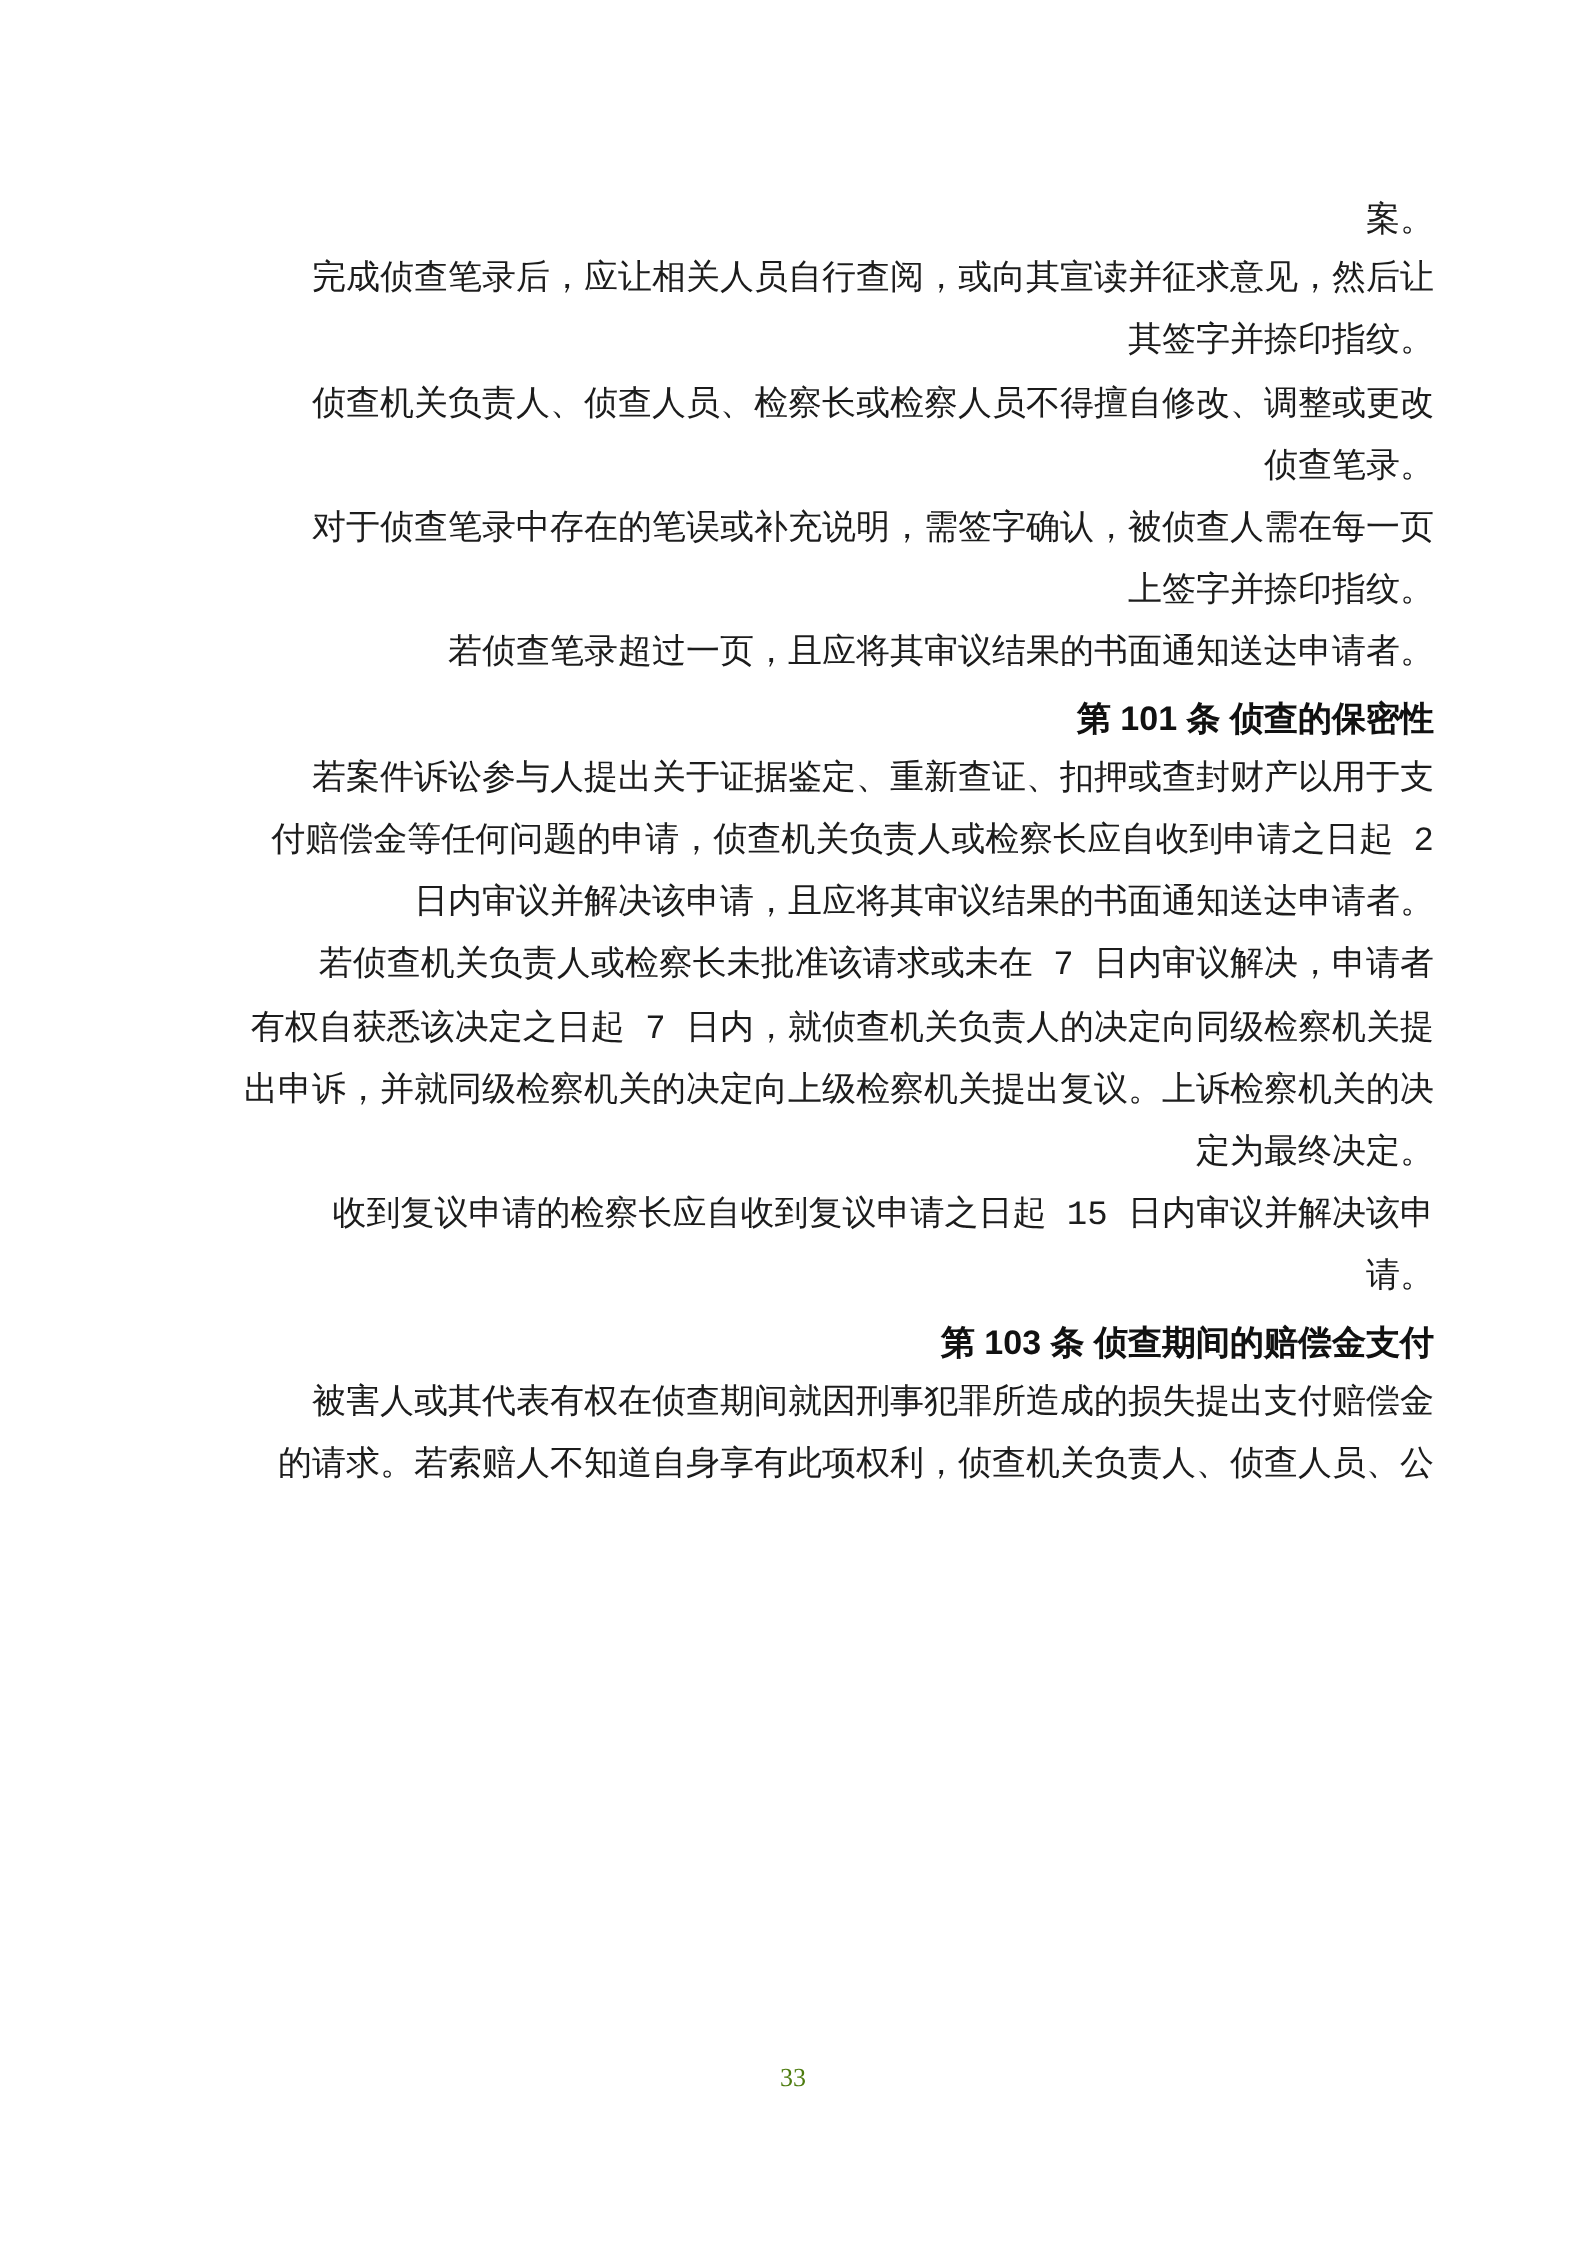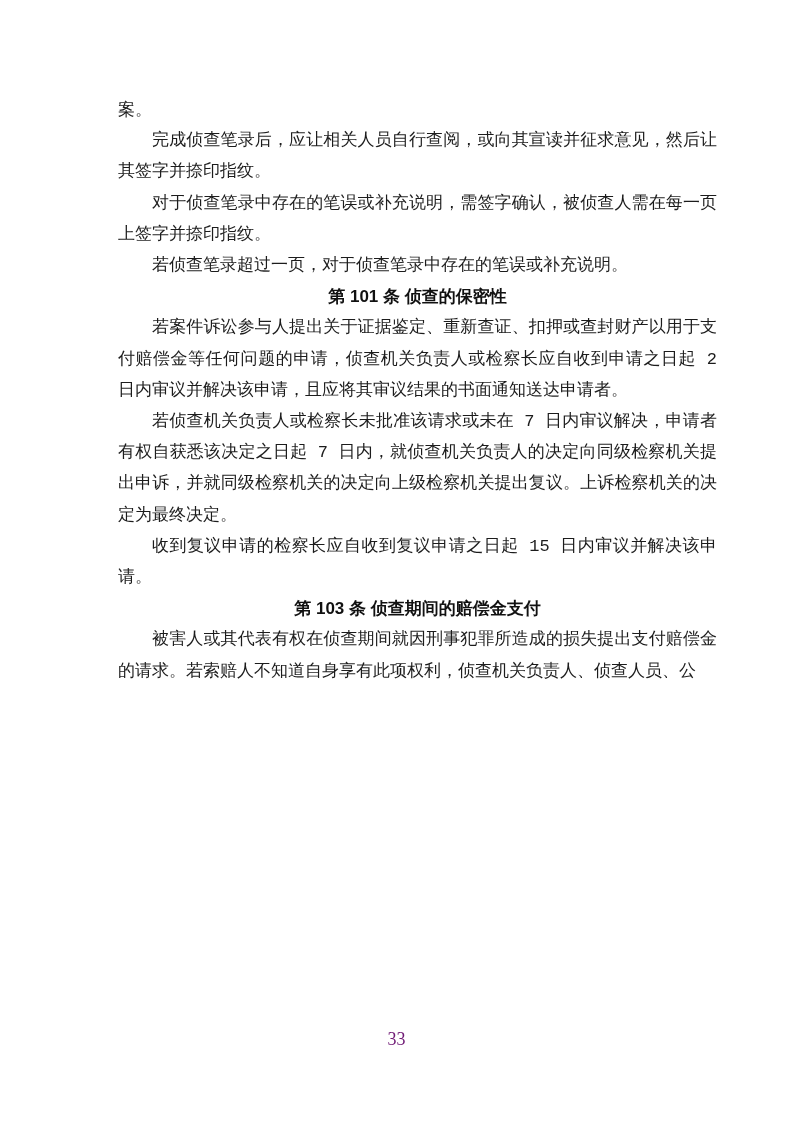--- a/index.html
+++ b/index.html
@@ -21,20 +21,21 @@
     left: 118px;
     top: 94px;
     width: 599px;
     font-size: 17px;
     line-height: 31.2px;
     text-align: justify;
   }
   .doc-body p, .doc-body h2 {
     margin: 0;
     padding: 0;
+    text-align: right;
   }
   .paragraph {
     text-indent: 2em;
     font-family: Liberation Mono, monospace;
   }
   .continuation {
     text-indent: 0;
   }
   .heading {
     font-family: "Liberation Sans", sans-serif;
@@ -44,35 +45,36 @@
     text-align: center;
     text-indent: 0;
     color: #111111;
   }
   .page-number {
     position: absolute;
     top: 1029px;
     left: 0;
     width: 100%;
     text-align: center;
-    font-size: 18px;
+    font-size: 13px;
     line-height: 20px;
-    color: #701a75;
+    color: #4d7c0f;
     font-family: "Liberation Serif", serif;
   }
 </style>
 </head>
 <body>
 
 <main class="page">
   <section class="doc-body">
       <p class="continuation">案。</p>
       <p class="paragraph">完成侦查笔录后，应让相关人员自行查阅，或向其宣读并征求意见，然后让其签字并捺印指纹。</p>
+      <p class="paragraph">侦查机关负责人、侦查人员、检察长或检察人员不得擅自修改、调整或更改侦查笔录。</p>
       <p class="paragraph">对于侦查笔录中存在的笔误或补充说明，需签字确认，被侦查人需在每一页上签字并捺印指纹。</p>
-      <p class="paragraph">若侦查笔录超过一页，对于侦查笔录中存在的笔误或补充说明。</p>
+      <p class="paragraph">若侦查笔录超过一页，且应将其审议结果的书面通知送达申请者。</p>
       <h2 class="heading">第 101 条  侦查的保密性</h2>
       <p class="paragraph">若案件诉讼参与人提出关于证据鉴定、重新查证、扣押或查封财产以用于支付赔偿金等任何问题的申请，侦查机关负责人或检察长应自收到申请之日起 2 日内审议并解决该申请，且应将其审议结果的书面通知送达申请者。</p>
       <p class="paragraph">若侦查机关负责人或检察长未批准该请求或未在 7 日内审议解决，申请者有权自获悉该决定之日起 7 日内，就侦查机关负责人的决定向同级检察机关提出申诉，并就同级检察机关的决定向上级检察机关提出复议。上诉检察机关的决定为最终决定。</p>
       <p class="paragraph">收到复议申请的检察长应自收到复议申请之日起 15 日内审议并解决该申请。</p>
       <h2 class="heading">第 103 条  侦查期间的赔偿金支付</h2>
       <p class="paragraph">被害人或其代表有权在侦查期间就因刑事犯罪所造成的损失提出支付赔偿金的请求。若索赔人不知道自身享有此项权利，侦查机关负责人、侦查人员、公</p>
     </section>
   <div class="page-number">33</div>
 </main>
 

